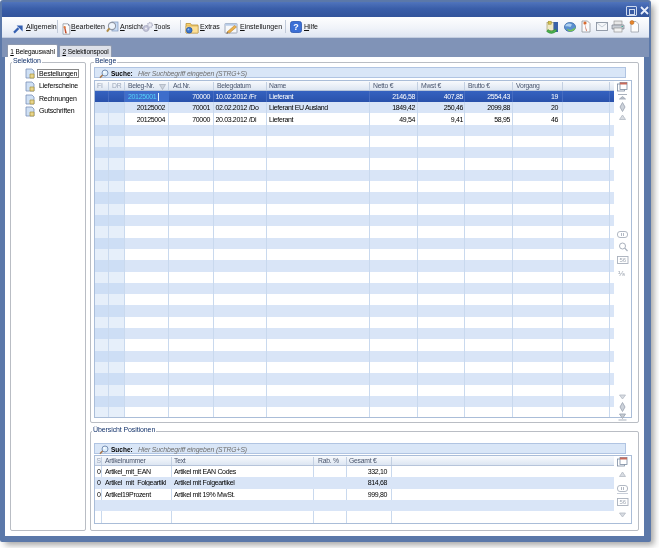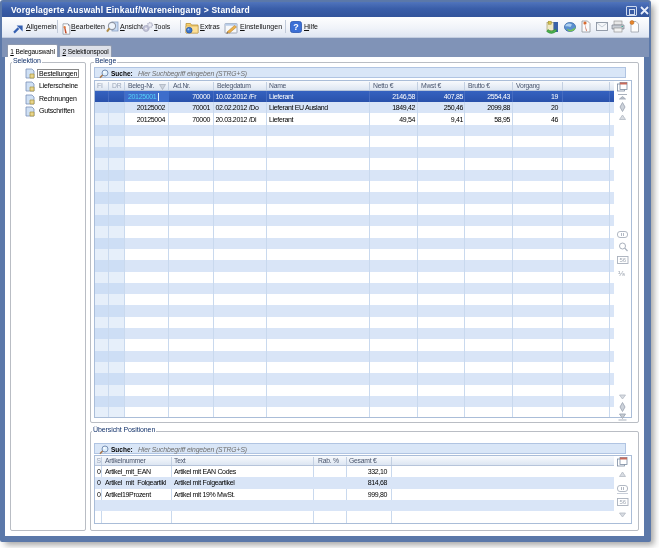--- a/index.html
+++ b/index.html
@@ -44,21 +44,20 @@
   .selrow { position:absolute; background:linear-gradient(180deg,#3562c0,#2951ab); }
   .selrow .cell { color:#fff; }
   .stripes { position:absolute; background:repeating-linear-gradient(180deg,#d9e5f7 0px,#d9e5f7 11.3px,#ffffff 11.3px,#ffffff 22.6px); }
   .strip { position:absolute; background:#fff; }
   .gray { color:#9aa2ae; }
 </style>
 </head>
 <body>
 <div id="frame" class="abs"></div>
 <div id="titlebar" class="abs">
-  <div id="title" class="abs">Vorgelagerte Auswahl Einkauf/Wareneingang &gt; Standard</div>
   <div id="btn-restore" class="abs"></div>
   <svg id="btn-close" class="abs" style="left:638px;top:4px" width="9" height="9" viewBox="0 0 9 9">
       <path d="M1 1 L8 8 M8 1 L1 8" stroke="#e8eefb" stroke-width="1.8"></path>
     </svg>
 </div>
 <div id="toolbar" class="abs">
   <svg class="abs" style="left:11px;top:7px" width="11" height="10" viewBox="0 0 11 10">
       <path d="M1 8.6 L5.5 4.1" stroke="#3560b2" stroke-width="2.2" fill="none"></path>
       <path d="M3.6 1.4 h6 v6 z" fill="#3560b2"></path>
     </svg>

